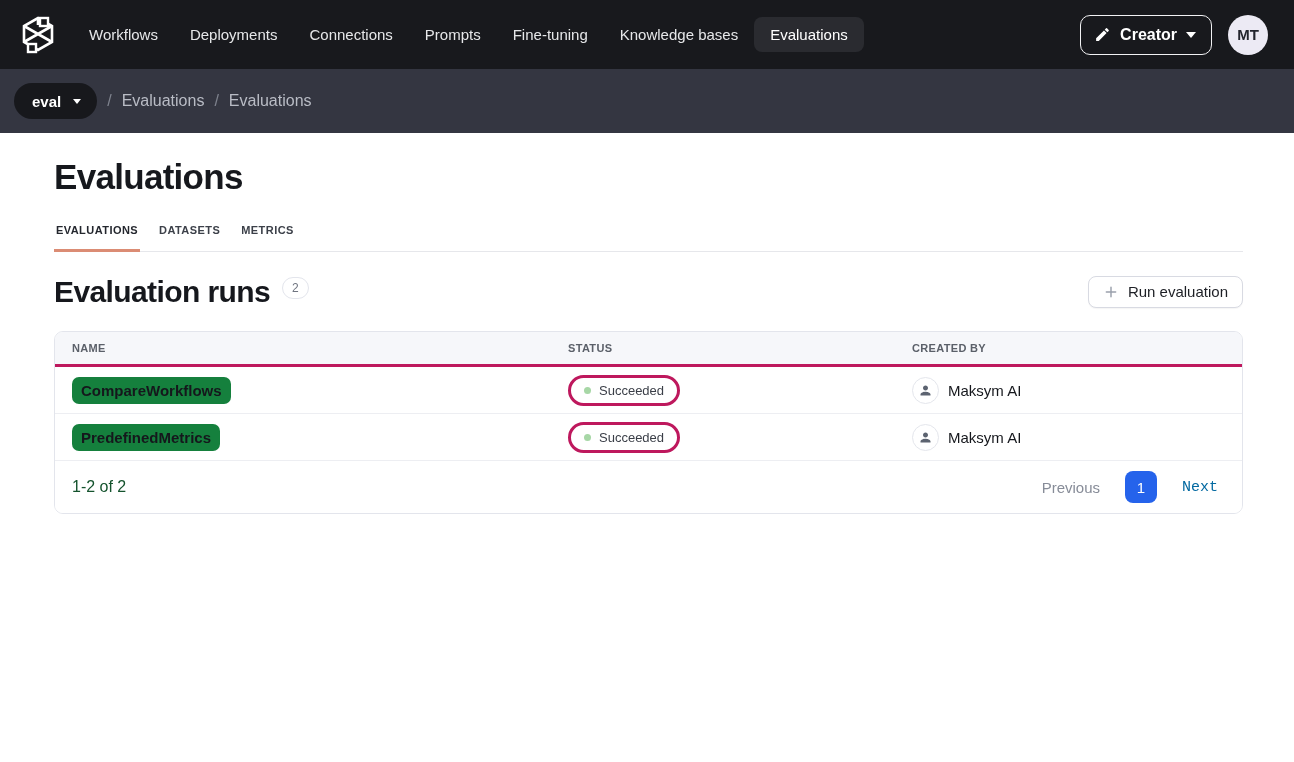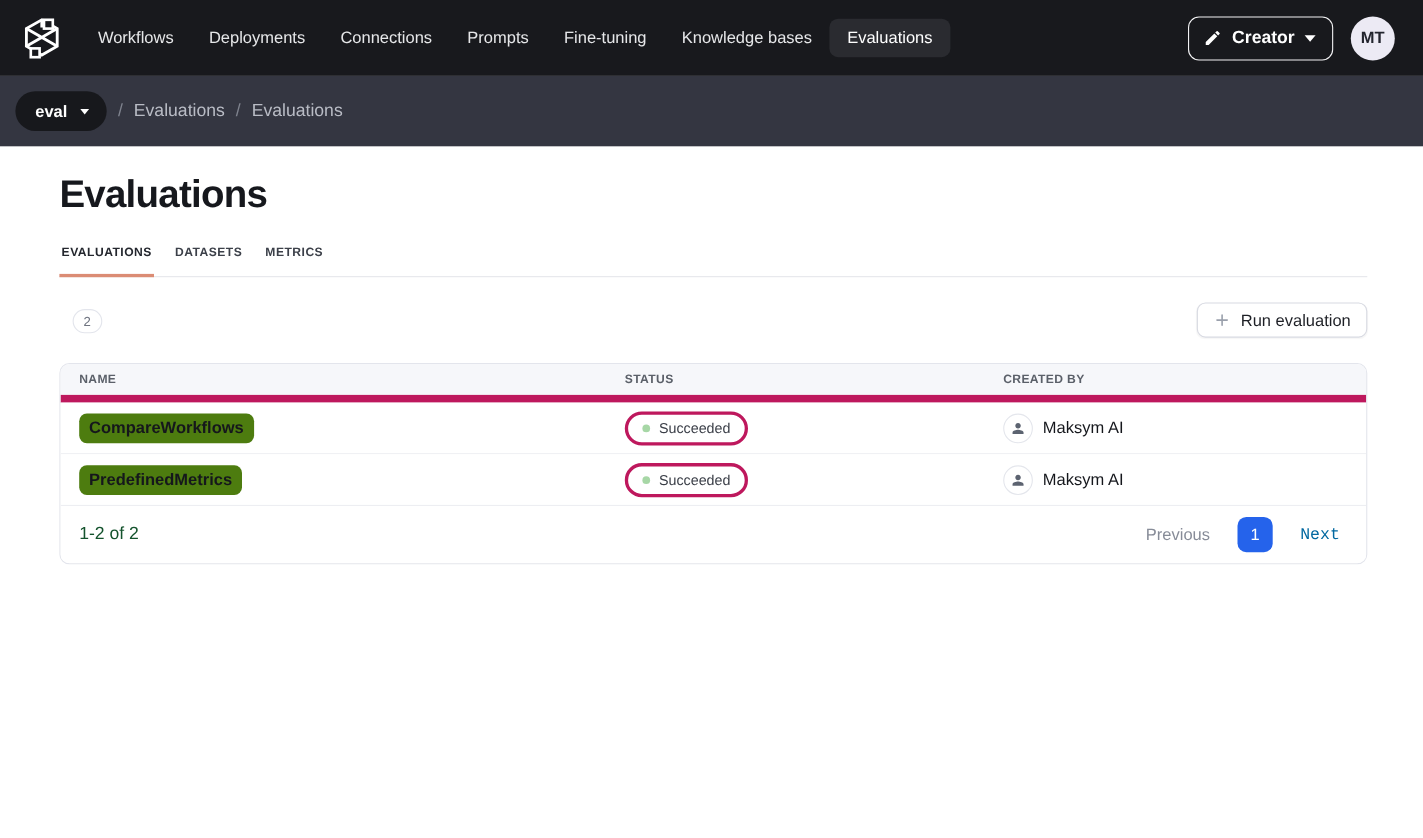--- a/index.html
+++ b/index.html
@@ -165,41 +165,41 @@
     overflow: hidden;
     background: #fff;
   }
   .thead {
     display: grid;
     grid-template-columns: 496px 344px 1fr;
     padding: 0 17px;
     height: 35px;
     align-items: center;
     background: #f6f7fa;
-    border-bottom: 7px solid #be185d;
+    border-bottom: 3px solid #be185d;
   }
   .th {
     font-size: 11px;
     font-weight: 700;
     letter-spacing: 0.03em;
     color: #5b6069;
   }
   .trow {
     display: grid;
     grid-template-columns: 496px 344px 1fr;
     padding: 0 17px;
     height: 47px;
     align-items: center;
     border-bottom: 1px solid #edeef2;
     cursor: pointer;
     background: #fff;
   }
   .cell { display: flex; align-items: center; }
   .name-chip {
-    background: #4d7c0f;
+    background: #15803d;
     border-radius: 7px;
     padding: 5px 9px;
     font-size: 15px;
     font-weight: 700;
     color: #15171c;
   }
   .status-badge {
     display: inline-flex; align-items: center; gap: 8px;
     background: #ffffff;
     border: 3px solid #be185d;
@@ -295,20 +295,21 @@
   <h1 class="page-title">Evaluations</h1>
 
   <div class="tabs" id="tabs">
       <button class="tab active">EVALUATIONS</button>
       <button class="tab">DATASETS</button>
       <button class="tab">METRICS</button>
     </div>
 
   <div class="section-header">
     <div class="section-title-wrap">
+      <h2 class="section-title">Evaluation runs</h2>
       <span class="count-badge">2</span>
     </div>
     <button class="run-btn">
       <span class="plus-icon">
         <svg width="16" height="16" viewBox="0 0 24 24" fill="none" stroke="#9aa0ac" stroke-width="2.2" stroke-linecap="round">
           <path d="M12 5v14M5 12h14"></path>
         </svg>
       </span>
       <span>Run evaluation</span>
     </button>

